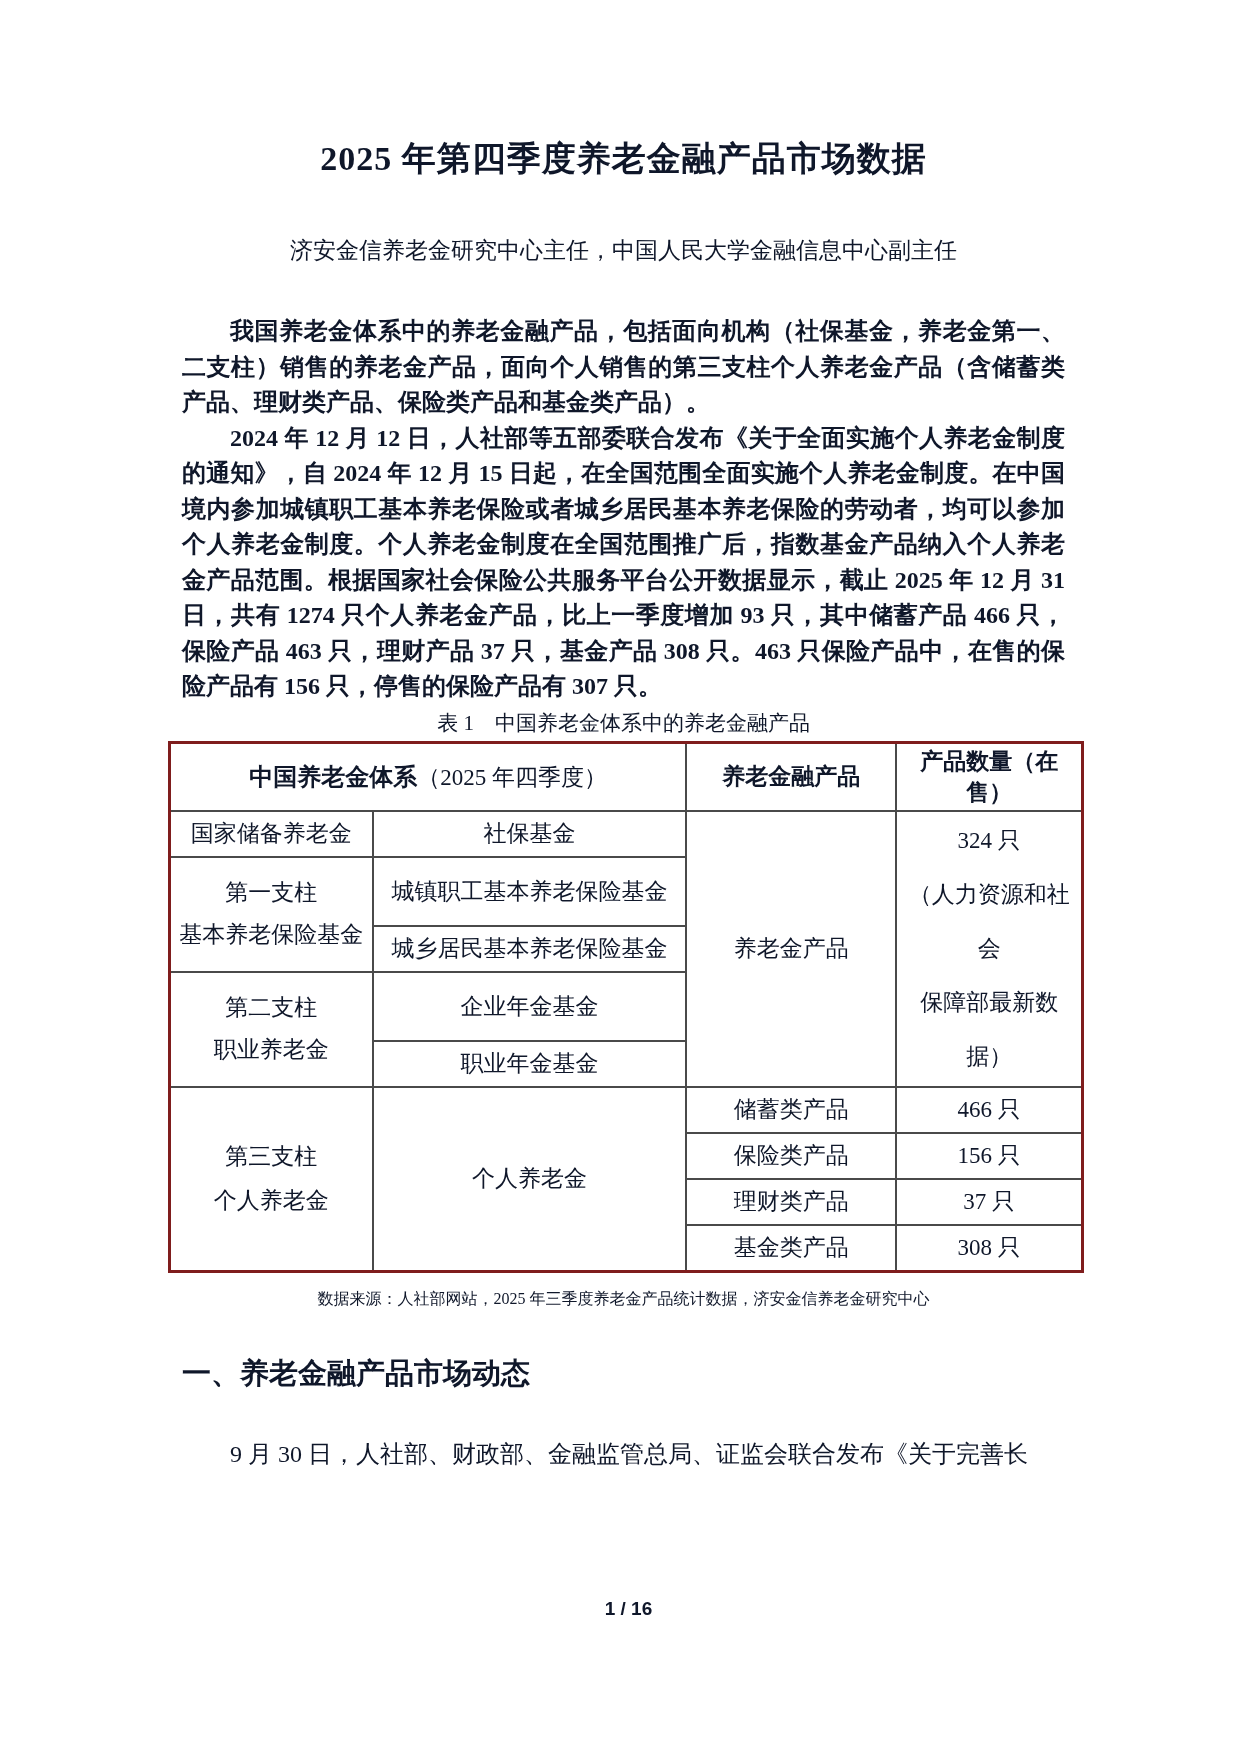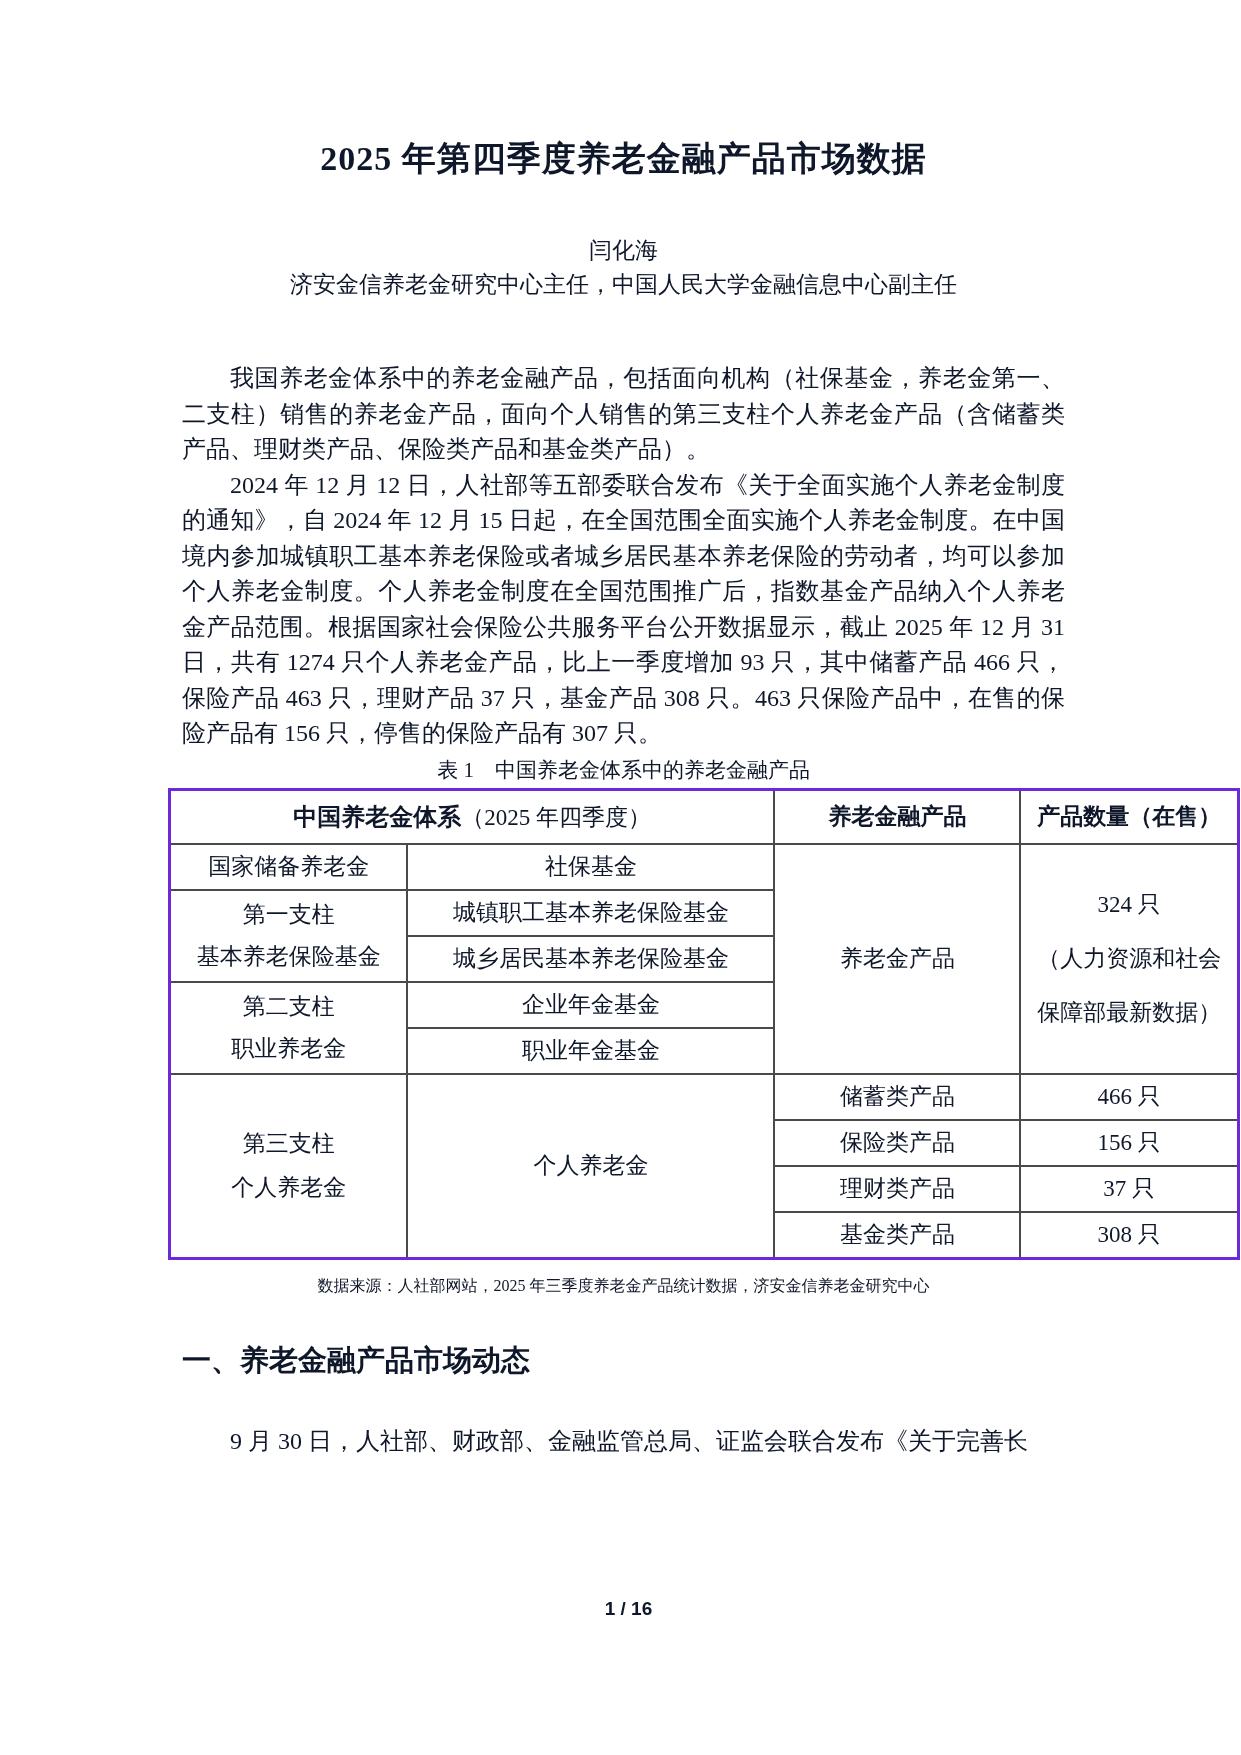--- a/index.html
+++ b/index.html
@@ -24,43 +24,43 @@
   .author {
     text-align: center;
     font-size: 23px;
     line-height: 34px;
   }
   .affiliation {
     text-align: center;
     font-size: 23px;
     line-height: 34px;
   }
-  .body-text { margin-top: 59px; }
+  .body-text { margin-top: 46px; font-weight: bold; }
   .body-text p {
     margin: 0;
     font-size: 24px;
     line-height: 35.5px;
     text-align: justify;
     text-indent: 2em;
   }
 
   .caption {
     margin-top: 5px;
     text-align: center;
     font-size: 21px;
     line-height: 26px;
   }
 
   table.pension {
     border-collapse: collapse;
     table-layout: fixed;
-    width: 1072px;
+    width: 916px;
     margin-left: -14px;
     margin-top: 5px;
-    border: 3px solid #6d28d9;
+    border: 3px solid #7f1d1d;
   }
   table.pension td {
     border: 2px solid #4a4a4a;
     text-align: center;
     vertical-align: middle;
     font-size: 23px;
     padding: 2px 4px;
     height: 40px;
     overflow: hidden;
   }
@@ -115,21 +115,20 @@
   }
 </style>
 </head>
 <body>
 
 <div class="page">
   <div class="content">
 
     <h1 class="title">2025 年第四季度养老金融产品市场数据</h1>
 
-    <div class="author">闫化海</div>
     <div class="affiliation">济安金信养老金研究中心主任，中国人民大学金融信息中心副主任</div>
 
     <div class="body-text">
       <p>我国养老金体系中的养老金融产品，包括面向机构（社保基金，养老金第一、二支柱）销售的养老金产品，面向个人销售的第三支柱个人养老金产品（含储蓄类产品、理财类产品、保险类产品和基金类产品）。</p>
       <p>2024 年 12 月 12 日，人社部等五部委联合发布《关于全面实施个人养老金制度的通知》，自 2024 年 12 月 15 日起，在全国范围全面实施个人养老金制度。在中国境内参加城镇职工基本养老保险或者城乡居民基本养老保险的劳动者，均可以参加个人养老金制度。个人养老金制度在全国范围推广后，指数基金产品纳入个人养老金产品范围。根据国家社会保险公共服务平台公开数据显示，截止 2025 年 12 月 31 日，共有 1274 只个人养老金产品，比上一季度增加 93 只，其中储蓄产品 466 只，保险产品 463 只，理财产品 37 只，基金产品 308 只。463 只保险产品中，在售的保险产品有 156 只，停售的保险产品有 307 只。</p>
     </div>
 
     <div class="caption">表 1　中国养老金体系中的养老金融产品</div>
 
     <table class="pension">

